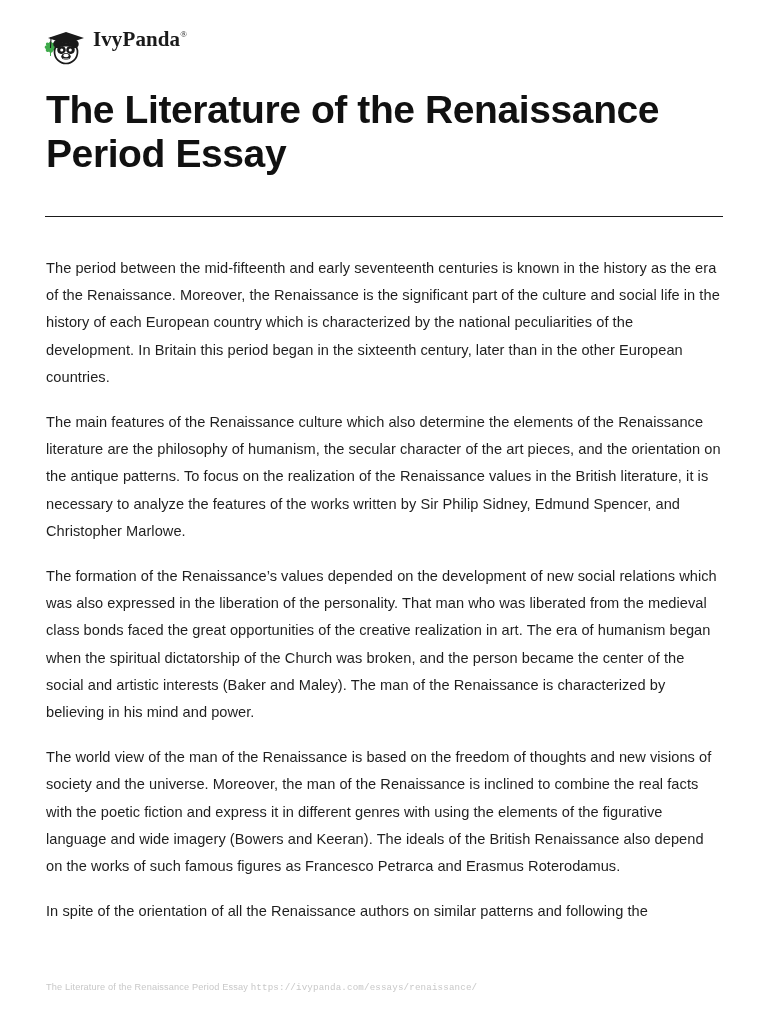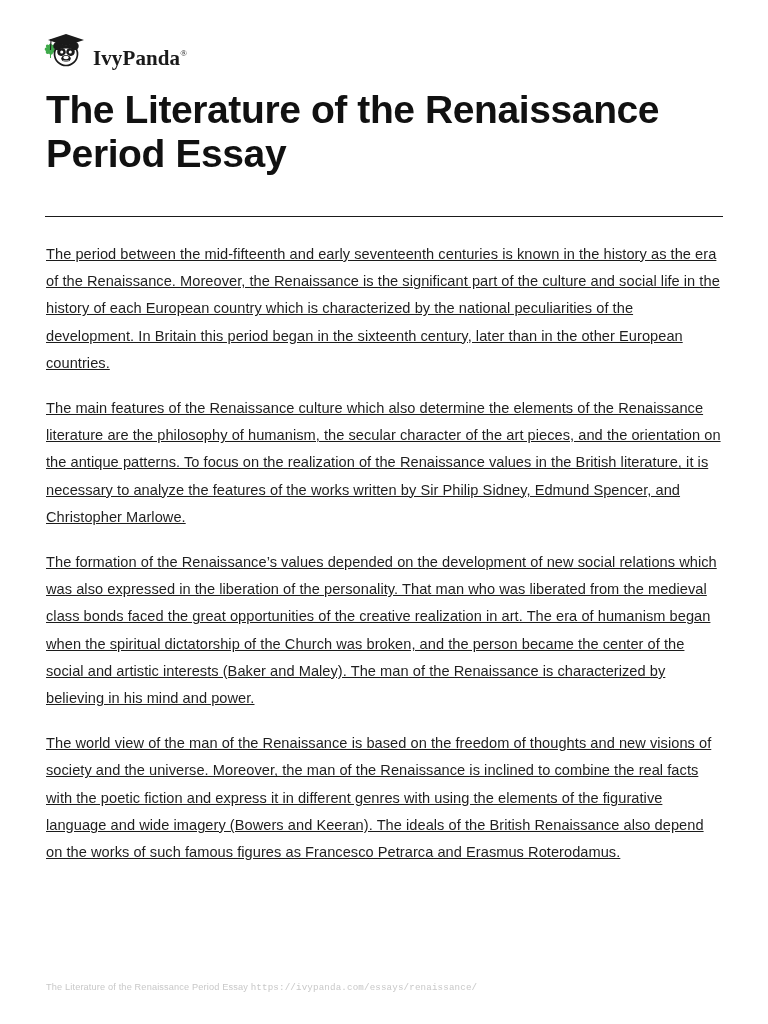--- a/index.html
+++ b/index.html
@@ -23,21 +23,21 @@
     inset: 0;
     padding: 0;
   }
 
   
   .brand {
     position: absolute;
     left: 44px;
     top: 28px;
     display: flex;
-    align-items: flex-end;
+    align-items: flex-start;
     gap: 7px;
     height: 40px;
   }
   .brand-mark {
     width: 42px;
     height: 38px;
     display: block;
     flex: 0 0 auto;
   }
   .brand-name {
@@ -84,23 +84,22 @@
     height: 0;
     border: 0;
     border-top: 1.6px solid #1a1a1a;
     margin: 0;
   }
 
   
   .body-copy {
     position: absolute;
     left: 46px;
-    top: 241px;
+    top: 255px;
     width: 676px;
-    text-decoration: underline;
   }
   .body-copy p {
     margin: 0 0 18px 0;
     font-family: "Liberation Sans", sans-serif;
     font-size: 14.6px;
     line-height: 27.2px;
     color: #1f1f1f;
     text-align: left;
     letter-spacing: 0.05px;
   }
@@ -166,20 +165,21 @@
 
   <h1 class="doc-title">The Literature of the Renaissance Period Essay</h1>
 
   <hr class="title-rule">
 
   <div class="body-copy">
     <p>The period between the mid-fifteenth and early seventeenth centuries is known in the history as the era of the Renaissance. Moreover, the Renaissance is the significant part of the culture and social life in the history of each European country which is characterized by the national peculiarities of the development. In Britain this period began in the sixteenth century, later than in the other European countries.</p>
     <p>The main features of the Renaissance culture which also determine the elements of the Renaissance literature are the philosophy of humanism, the secular character of the art pieces, and the orientation on the antique patterns. To focus on the realization of the Renaissance values in the British literature, it is necessary to analyze the features of the works written by Sir Philip Sidney, Edmund Spencer, and Christopher Marlowe.</p>
     <p>The formation of the Renaissance’s values depended on the development of new social relations which was also expressed in the liberation of the personality. That man who was liberated from the medieval class bonds faced the great opportunities of the creative realization in art. The era of humanism began when the spiritual dictatorship of the Church was broken, and the person became the center of the social and artistic interests (Baker and Maley). The man of the Renaissance is characterized by believing in his mind and power.</p>
     <p>The world view of the man of the Renaissance is based on the freedom of thoughts and new visions of society and the universe. Moreover, the man of the Renaissance is inclined to combine the real facts with the poetic fiction and express it in different genres with using the elements of the figurative language and wide imagery (Bowers and Keeran). The ideals of the British Renaissance also depend on the works of such famous figures as Francesco Petrarca and Erasmus Roterodamus.</p>
+    <p>In spite of the orientation of all the Renaissance authors on similar patterns and following the</p>
   </div>
 
   <div class="page-footer">
     <span>The Literature of the Renaissance Period Essay</span>
     <span class="footer-url">https://ivypanda.com/essays/renaissance/</span>
   </div>
 
 </div>
 
 </body></html>

